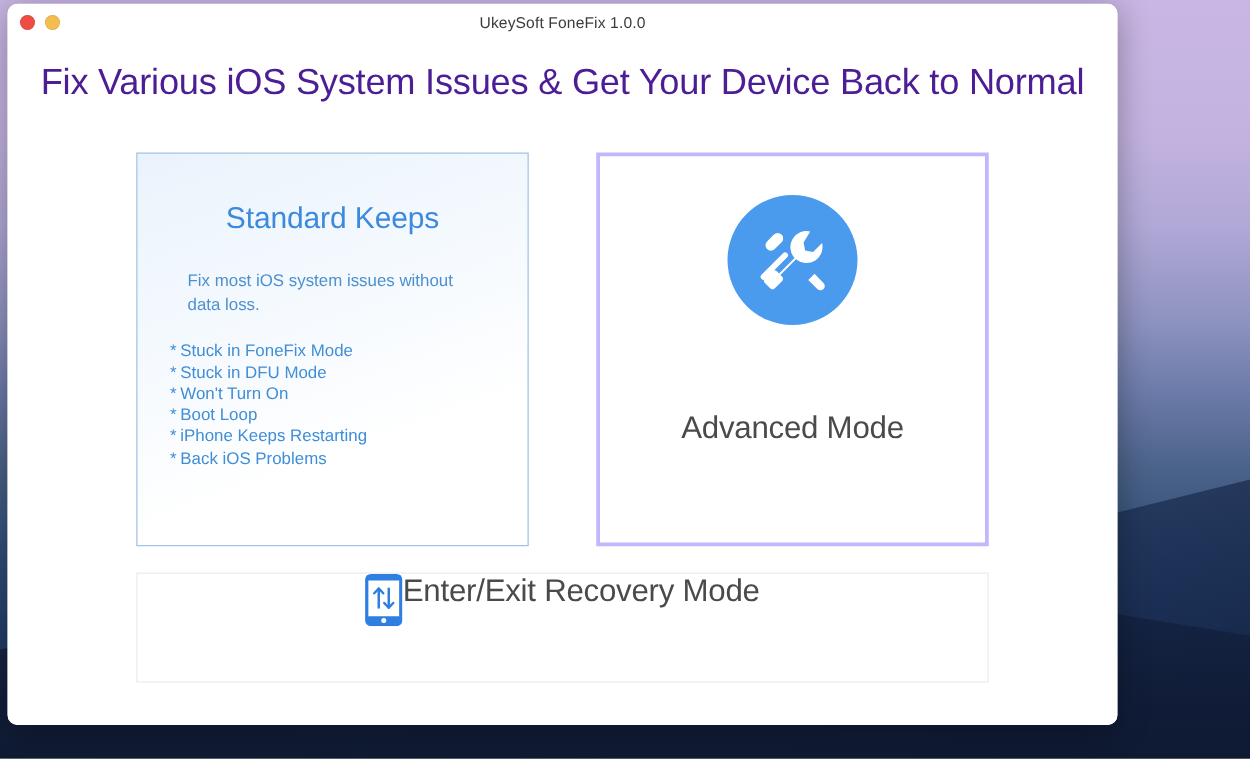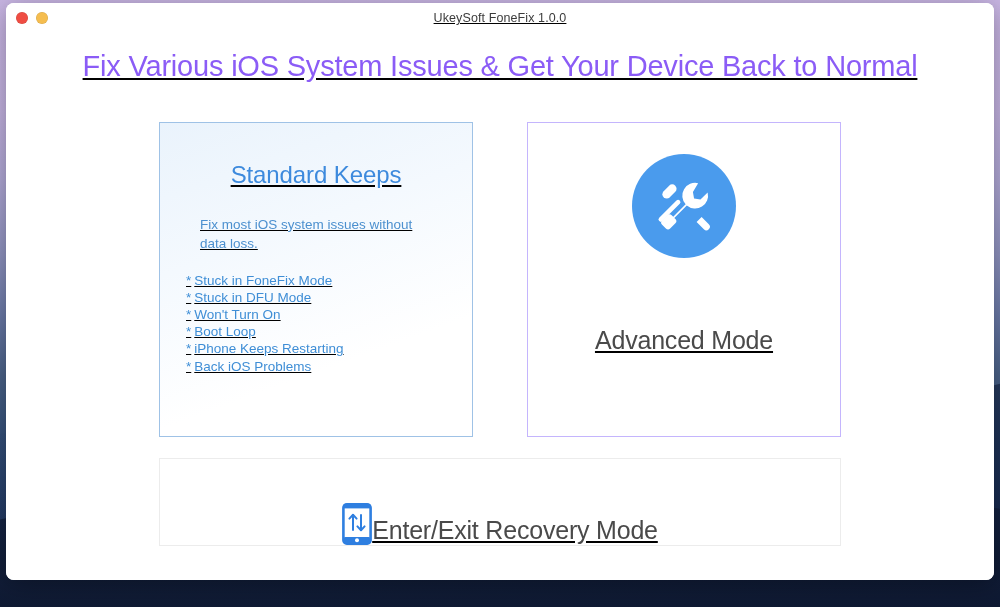--- a/index.html
+++ b/index.html
@@ -37,26 +37,26 @@
   #desktop .ridge2 {
     position:absolute; left:0; right:0; bottom:0; height:30%;
     background:linear-gradient(180deg, rgba(22,38,72,.65), rgba(14,24,48,.9));
     clip-path: polygon(0 52%, 18% 30%, 33% 50%, 50% 26%, 64% 48%, 80% 28%, 100% 46%, 100% 100%, 0 100%);
   }
 
   
   #app-window {
     position:absolute;
     left:6px; top:3px;
-    width:988px; height:577px;
+    width:888px; height:577px;
     background:#ffffff;
     border-radius:8px;
     box-shadow:0 4px 26px rgba(0,0,0,.32);
     overflow:hidden;
-    display:flex; flex-direction:column;text-decoration:underline;
+    display:flex; flex-direction:column;
   }
 
   
   #title-bar {
     position:relative;
     height:30px;
     flex:0 0 30px;
     background:#ffffff;
     display:flex; align-items:center;
   }
@@ -76,21 +76,21 @@
   #content {
     flex:1;
     background:#ffffff;
     display:flex; flex-direction:column; align-items:center;
     padding-top:16px;
   }
 
   #page-heading {
     font-size:29px;
     font-weight:400;
-    color:#8b5cf6;
+    color:#4c1d95;
     letter-spacing:-.2px;
     line-height:1.2;
     margin-bottom:38px;
     white-space:nowrap;
   }
 
   
   #modes-row {
     display:flex;
     gap:54px;
@@ -133,21 +133,21 @@
     font-size:13.5px;
     line-height:1.27;
     color:#3f8ed6;
     white-space:nowrap;
   }
   #standard-mode-list li .star { color:#3f8ed6; margin-right:3px; }
 
   
   #advanced-mode-card {
     width:314px; height:315px;
-    border:1px solid #c4b5fd;
+    border:3px solid #c4b5fd;
     cursor:pointer;
     display:flex; flex-direction:column;
     align-items:center; justify-content:flex-start;
     padding-top:31px;
   }
   #advanced-mode-icon {
     width:104px; height:104px;
     border-radius:50%;
     background:#4a9bed;
     display:flex; align-items:center; justify-content:center;
@@ -159,21 +159,21 @@
     font-weight:400;
     letter-spacing:-.2px;
   }
 
   
   #recovery-card {
     margin-top:21px;
     width:682px; height:88px;
     border:1px solid #ececec;
     background:#ffffff;
-    display:flex; align-items:flex-end; justify-content:center;
+    display:flex; align-items:flex-start; justify-content:center;
     cursor:pointer;
   }
   #recovery-icon { width:30px; height:42px; display:block; }
   #recovery-label {
     font-size:25px;
     color:#4a4a4a;
     font-weight:400;
     letter-spacing:-.2px;
   }
 </style>

